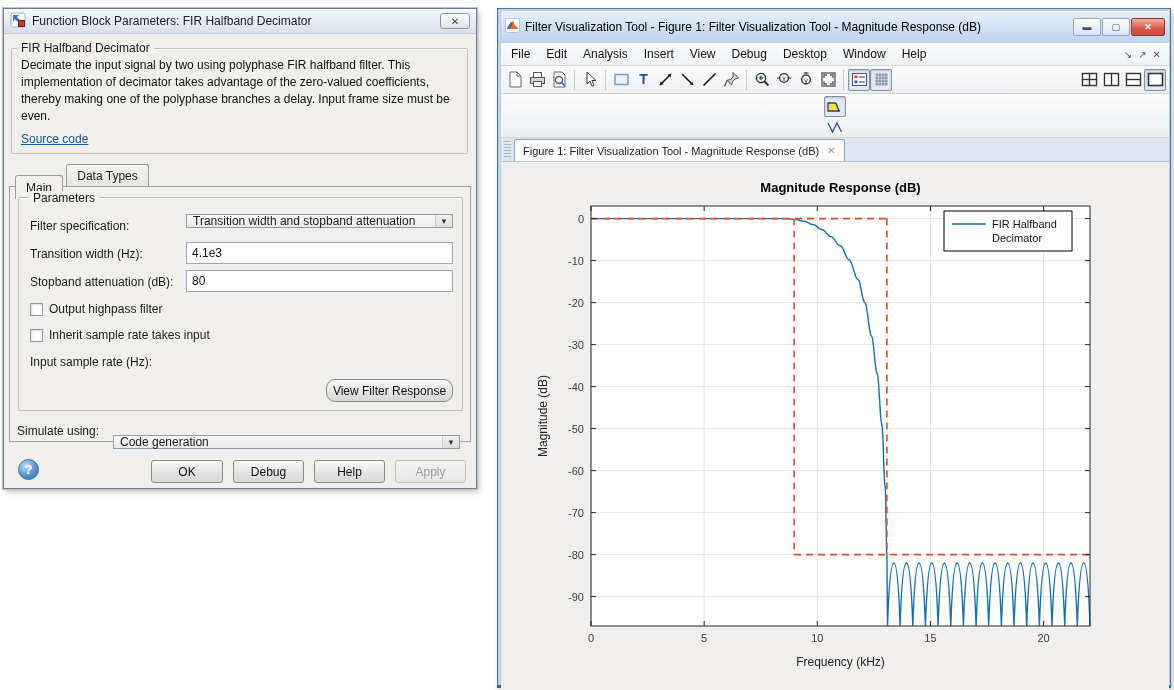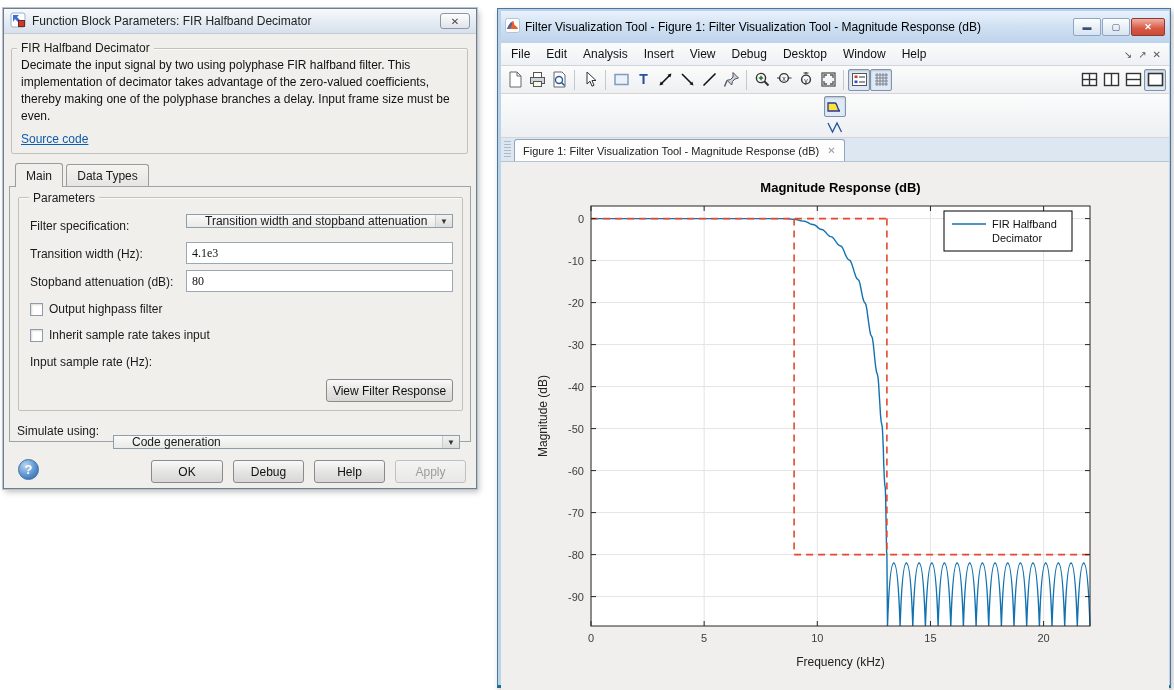--- a/index.html
+++ b/index.html
@@ -16,27 +16,27 @@
   .dlg-close { margin-left:auto; width:30px; height:16px; border:1px solid #8b97a4; border-radius:3px;
     background:linear-gradient(#fdfdfd,#dfe4ea); display:flex; align-items:center; justify-content:center;
     font-size:10px; color:#444; cursor:default; }
   .grp { position:absolute; border:1px solid #c3c1bb; border-radius:2px; box-shadow:inset 0 1px 0 #fbfbf9; }
   .grp-label { position:absolute; background:#f0efec; padding:0 4px; color:#1a1a1a; }
   .desc { position:absolute; line-height:17px; color:#111; }
   .lnk { position:absolute; color:#0b5cad; text-decoration:underline; cursor:pointer; }
   .tab { position:absolute; height:23px; display:flex; align-items:center; justify-content:center;
     border:1px solid #9b9b98; border-bottom:none; border-radius:3px 3px 0 0;
     background:linear-gradient(#f5f4f1,#e6e4df); z-index:2; }
-  .tab.active { background:#f0efec; height:24px; z-index:4; }
+  .tab.active { background:#f0efec; height:24px; z-index:4;margin-top:12px; }
   .panel { position:absolute; border:1px solid #9ba3ab; background:#f0efec; z-index:3; }
   .flbl { position:absolute; white-space:nowrap; }
   .tin { position:absolute; height:22px; border:1px solid #9aa8b6; background:#fff; font-size:12px;
-    padding:0 5px; font-family:Liberation Serif, serif; color:#111; }
+    padding:0 5px; font-family:Liberation Sans, sans-serif; color:#111; }
   .combo { position:absolute; height:14px; border:1px solid #8e9daa; background:linear-gradient(#fafafa,#e9e9e7);
-    display:flex; align-items:center; padding-left:18px; cursor:default;justify-content:flex-end; }
+    display:flex; align-items:center; padding-left:6px; cursor:default;justify-content:flex-end; }
   .combo .arr { margin-left:auto; width:17px; height:100%; display:flex; align-items:center; justify-content:center;
     font-size:8px; color:#333; border-left:1px solid #c8cdd2; background:linear-gradient(#f2f2f2,#dcdcda); }
   .cbox { position:absolute; width:13px; height:13px; background:#fff; border:1px solid #8e9ca9;
     box-shadow:inset 1px 1px 2px rgba(0,0,0,.15); }
   .btn { position:absolute; height:23px; border:1px solid #8b8b8b; border-radius:3px;
     background:linear-gradient(#f9f9f9,#e2e2e0 60%,#d7d7d5); display:flex; align-items:center; justify-content:center;
     font-size:12px; color:#111; cursor:default; }
   .btn.disabled { color:#9c9c9c; border-color:#c0c0c0; background:linear-gradient(#f4f4f4,#e8e8e6); }
   .helpball { position:absolute; width:21px; height:21px; border-radius:50%;
     background:radial-gradient(circle at 35% 30%, #bcd7f2, #5a93cf 55%, #2a5f9e); border:1px solid #3b6ea8;
@@ -125,21 +125,21 @@
     <input class="tin" style="left: 182px; top: 261px; width: 267px; z-index: 6;" value="80">
 
     <div class="cbox" style="left:26px; top:294px; z-index:6;"></div>
     <span class="flbl" style="left:45px; top:293px; z-index:6;">Output highpass filter</span>
 
     <div class="cbox" style="left:26px; top:320px; z-index:6;"></div>
     <span class="flbl" style="left:45px; top:319px; z-index:6;">Inherit sample rate takes input</span>
 
     <span class="flbl" style="left:26px; top:346px; z-index:6;">Input sample rate (Hz):</span>
 
-    <div class="btn" style="left:322px; top:370px; width:127px; z-index:6;">View Filter Response</div>
+    <div class="btn" style="left:322px; top:370px; width:127px; z-index:6;border-radius:9px;">View Filter Response</div>
 
     <span class="flbl" style="left:13px; top:415px; z-index:6;">Simulate using:</span>
     <div class="combo" style="left:109px; top:410px; width:347px; z-index:6;margin-top:16px;">
       <span>Code generation</span>
       <span class="arr">▼</span>
     </div>
 
     <div class="helpball" style="left:14px; top:450px;">?</div>
     <div class="btn" style="left:147px; top:451px; width:72px;">OK</div>
     <div class="btn" style="left:229px; top:451px; width:71px;">Debug</div>

